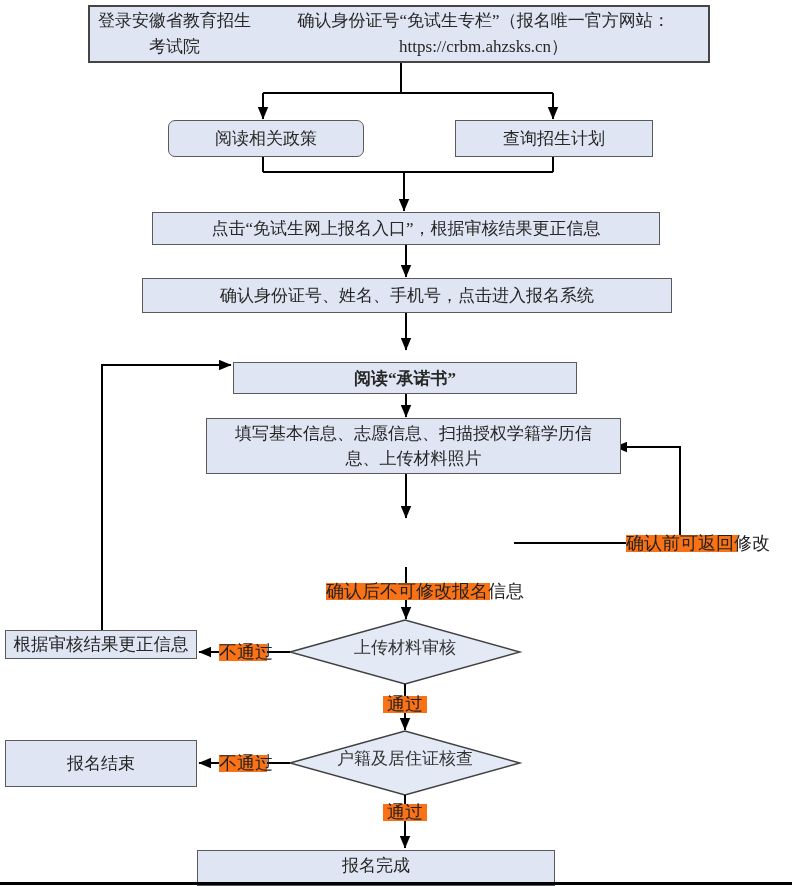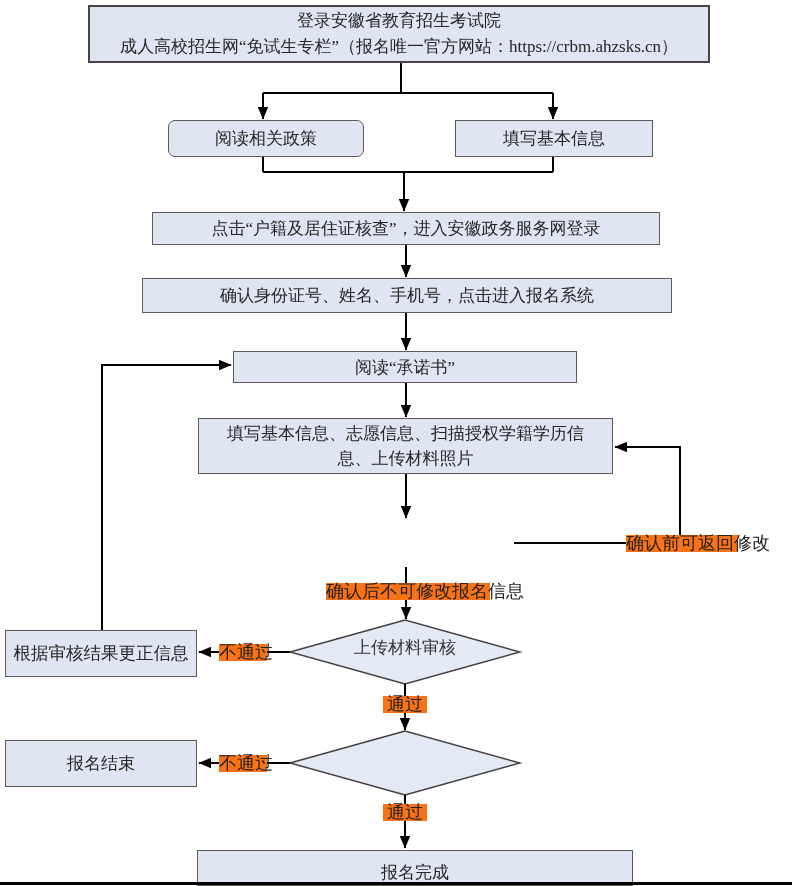--- a/index.html
+++ b/index.html
@@ -78,64 +78,67 @@
     <path class="wire" marker-end="url(#arw)" d="M680 536 V447 H615"></path>
 
     <path class="wire" marker-end="url(#arw)" d="M290 652 H199"></path>
     <path class="wire" marker-end="url(#arw)" d="M102 630 V365 H231"></path>
     <path class="wire" marker-end="url(#arw)" d="M405 684 V730"></path>
 
     <path class="wire" marker-end="url(#arw)" d="M290 763 H199"></path>
     <path class="wire" marker-end="url(#arw)" d="M405 795 V848"></path>
   </svg>
 
-  <div class="node" style="left:88px;top:5px;width:622px;height:58px;border-color:#454545;flex-direction:column;line-height:26px;">
+  <div class="node" style="left:88px;top:5px;width:622px;height:58px;border-color:#454545;flex-direction:row;line-height:26px;">
     <div>登录安徽省教育招生考试院</div>
-    <div>成人高校招生网“免试生专栏”（报名唯一官方网站：https://crbm.ahzsks.cn）</div>
+    <div>确认身份证号“免试生专栏”（报名唯一官方网站：https://crbm.ahzsks.cn）</div>
   </div>
 
   <div class="node thin" style="left:168px;top:120px;width:196px;height:37px;border-radius:7px;">
     <span>阅读相关政策</span>
   </div>
 
   <div class="node thin" style="left:455px;top:120px;width:198px;height:37px;">
-    <span>填写基本信息</span>
+    <span>查询招生计划</span>
   </div>
 
   <div class="node thin" style="left:152px;top:212px;width:508px;height:33px;">
-    <span>点击“户籍及居住证核查”，进入安徽政务服务网登录</span>
+    <span>点击“免试生网上报名入口”，根据审核结果更正信息</span>
   </div>
 
   <div class="node thin" style="left:142px;top:278px;width:530px;height:35px;">
     <span>确认身份证号、姓名、手机号，点击进入报名系统</span>
   </div>
 
-  <div class="node thin" style="left:233px;top:351px;width:344px;height:32px;">
+  <div class="node thin" style="left:233px;top:362px;width:344px;height:32px;font-weight:bold;">
     <span>阅读“承诺书”</span>
   </div>
 
-  <div class="node thin" style="left:198px;top:418px;width:415px;height:56px;padding:0 14px;">
+  <div class="node thin" style="left:206px;top:418px;width:415px;height:56px;padding:0 14px;">
     <span>填写基本信息、志愿信息、扫描授权学籍学历信息、上传材料照片</span>
   </div>
 
 
-  <div class="node thin" style="left:5px;top:630px;width:192px;height:47px;font-size:17.5px;">
+  <div class="node thin" style="left:5px;top:630px;width:192px;height:29px;font-size:17.5px;">
     <span>根据审核结果更正信息</span>
   </div>
 
   <div class="node thin" style="left:5px;top:740px;width:192px;height:47px;">
     <span>报名结束</span>
   </div>
 
-  <div class="node thin" style="left:197px;top:850px;width:436px;height:36px;align-items:flex-end;padding-bottom:0;">
+  <div class="node thin" style="left:197px;top:850px;width:358px;height:36px;align-items:flex-end;padding-bottom:7px;">
     <span>报名完成</span>
   </div>
 
   <div class="diamond-label" style="left:290px;top:636px;width:230px;height:32px;">
     <span>上传材料审核</span>
+  </div>
+  <div class="diamond-label" style="left:290px;top:747px;width:230px;height:32px;">
+    <span>户籍及居住证核查</span>
   </div>
 
   <div class="edge-label" style="left:326px;top:583px;width:164px;">确认后不可修改报名信息</div>
 
   <div class="edge-label" style="left:626px;top:535px;width:112px;text-align:left;">确认前可返回修改</div>
 
   <div class="edge-label" style="left:219px;top:644px;width:48px;">不通过</div>
 
   <div class="edge-label" style="left:383px;top:696px;width:44px;">通过</div>
 

